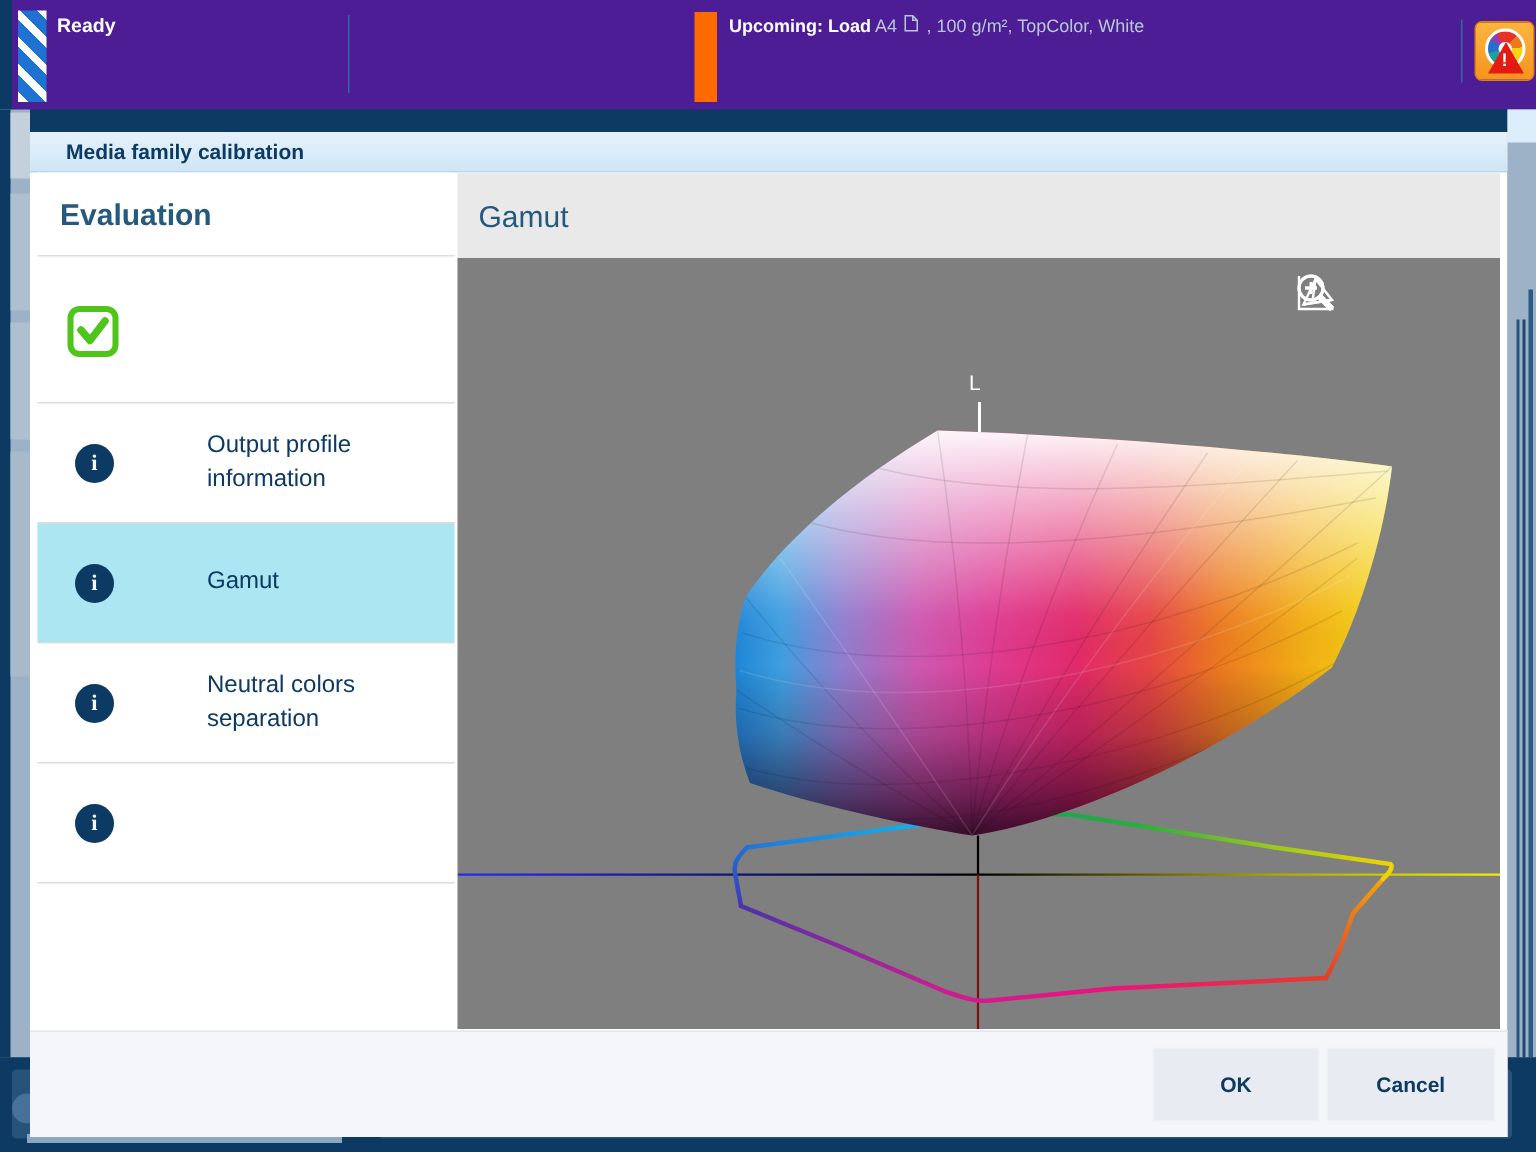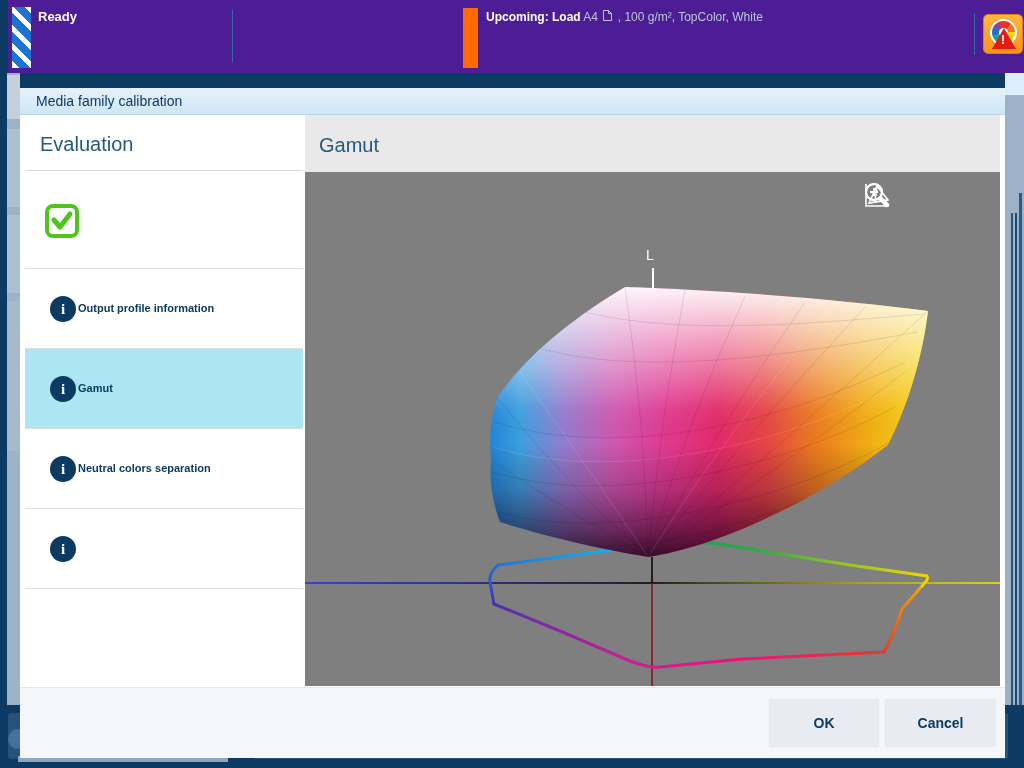--- a/index.html
+++ b/index.html
@@ -41,37 +41,37 @@
   .bg-bottom{position:absolute;left:0;top:705px;width:1024px;height:63px;background:#0d3a62;}
   .bg-bottom .panel{position:absolute;left:8px;top:8px;width:1000px;height:46px;background:#27537b;border-radius:3px;}
   .bg-bottom .circ{position:absolute;left:8px;top:24px;width:20px;height:20px;border-radius:50%;background:#47709a;}
   .bg-bottom .bar{position:absolute;left:18px;top:51px;width:212px;height:6px;background:#8ea7bd;}
   .bg-bottom .tab{position:absolute;left:228px;top:51px;width:26px;height:12px;background:#0d3a62;}
 
   
   .dialog{position:absolute;left:20px;top:88px;width:985px;height:670px;background:#ffffff;}
   .dlg-title{position:absolute;left:0;top:0;width:100%;height:27px;
     background:linear-gradient(#e6f2fb,#cfe6f6);border-bottom:1px solid #b9d5e9;
-    color:#0d3a62;font-size:14px;font-weight:normal;line-height:26px;padding-left:16px;}
+    color:#0d3a62;font-size:14px;font-weight:bold;line-height:26px;padding-left:24px;}
 
   .left-panel{position:absolute;left:5px;top:27px;width:278px;height:572px;background:#ffffff;}
-  .eval-heading{height:55px;line-height:58px;padding-left:15px;font-size:20px;color:#255a7e;}
+  .eval-heading{height:55px;line-height:58px;padding-left:15px;font-size:20px;color:#255a7e;font-weight:bold;}
   .row{position:relative;border-top:1px solid #dcdcdc;}
   .row.meas{height:98px;}
   .row.item{height:80px;display:flex;align-items:center;}
   .row.selected{background:#ace6f2;}
   .check-badge{position:absolute;left:20px;top:33px;width:34px;height:34px;border:4px solid #4fc41a;border-radius:8px;}
   .info-badge{position:absolute;left:25px;width:26px;height:26px;border-radius:50%;background:#0d3a62;
     color:#ffffff;font-size:15px;font-weight:bold;text-align:center;line-height:26px;font-family:"Liberation Serif",serif;}
   .row.item .info-badge{top:50%;margin-top:-13px;}
   .meas-text{margin-left:77px;padding-top:14px;}
   .meas-title{font-size:13px;font-weight:bold;color:#0d3a62;margin-bottom:6px;}
   .meas-line{display:flex;width:158px;justify-content:space-between;font-size:13px;color:#3c3c3c;margin-bottom:5px;}
   .meas-line sub{font-size:8px;}
-  .item-title{margin-left:53px;font-size:11px;font-weight:bold;color:#0d3a62;line-height:1.4;padding-right:26px;}
+  .item-title{margin-left:113px;font-size:16px;font-weight:normal;color:#0d3a62;line-height:1.4;padding-right:26px;}
 
   .right-panel{position:absolute;left:285px;top:27px;width:695px;height:572px;background:#ffffff;}
   .gamut-heading{height:57px;line-height:60px;padding-left:14px;font-size:20px;color:#255a7e;background:#e9e9e9;}
   .viewer{position:absolute;left:0;top:57px;width:695px;height:514px;background:#7f7f7f;overflow:hidden;}
   .viewer svg{position:absolute;left:0;top:0;}
   .axis-label{position:absolute;left:341px;top:75px;color:#ffffff;font-size:14px;}
   .view-tools{position:absolute;right:16px;top:8px;display:flex;gap:16px;}
   .tool{width:30px;height:30px;cursor:pointer;}
 
   .footer{position:absolute;left:0;top:599px;width:985px;height:71px;background:#f4f6f9;border-top:1px solid #e3e7ec;}

